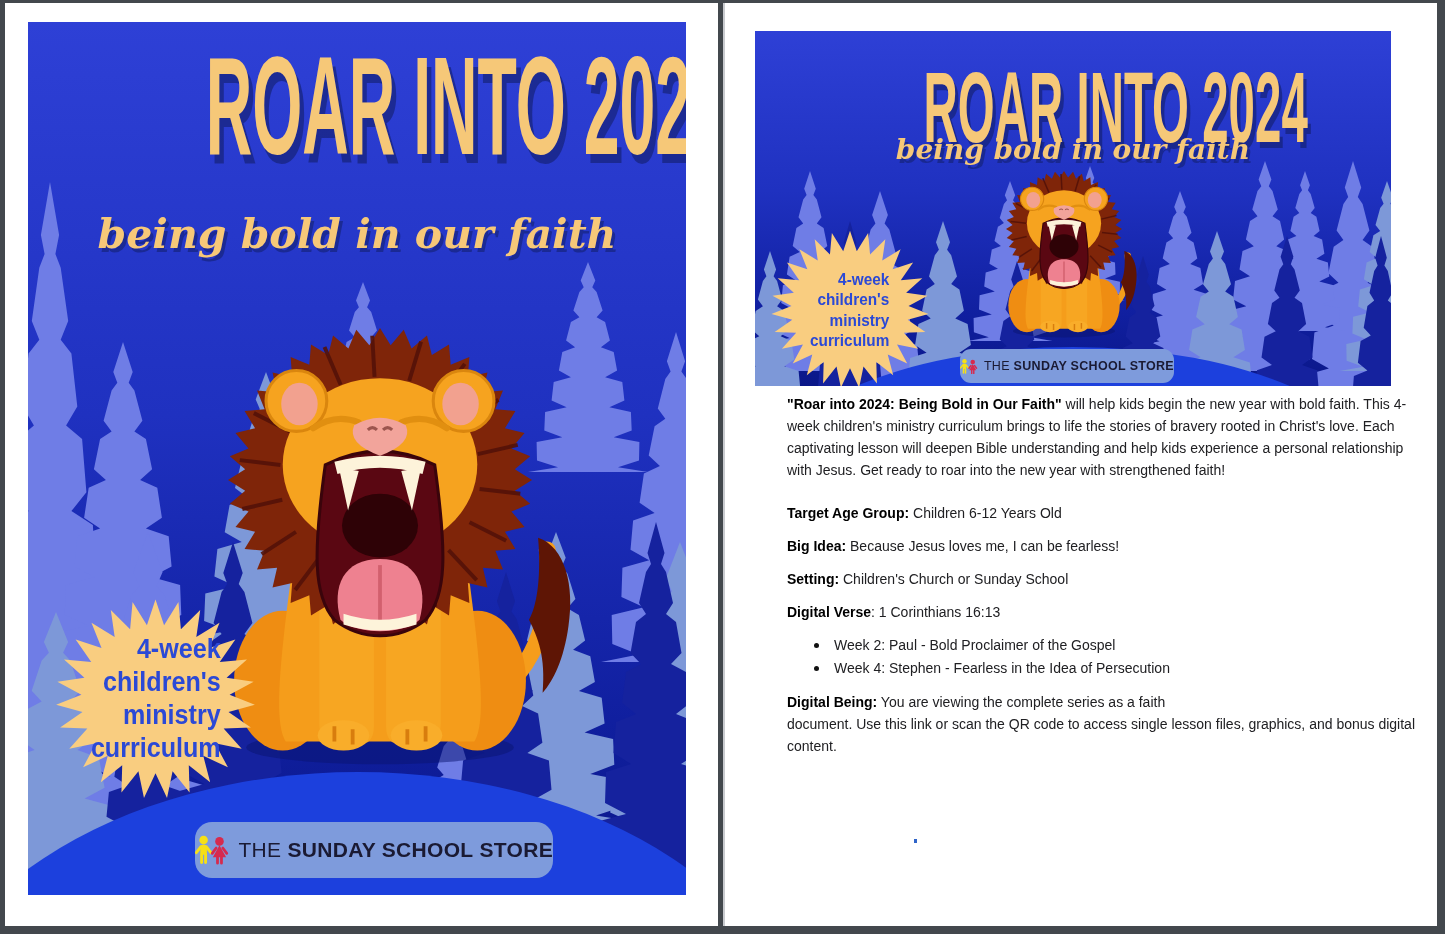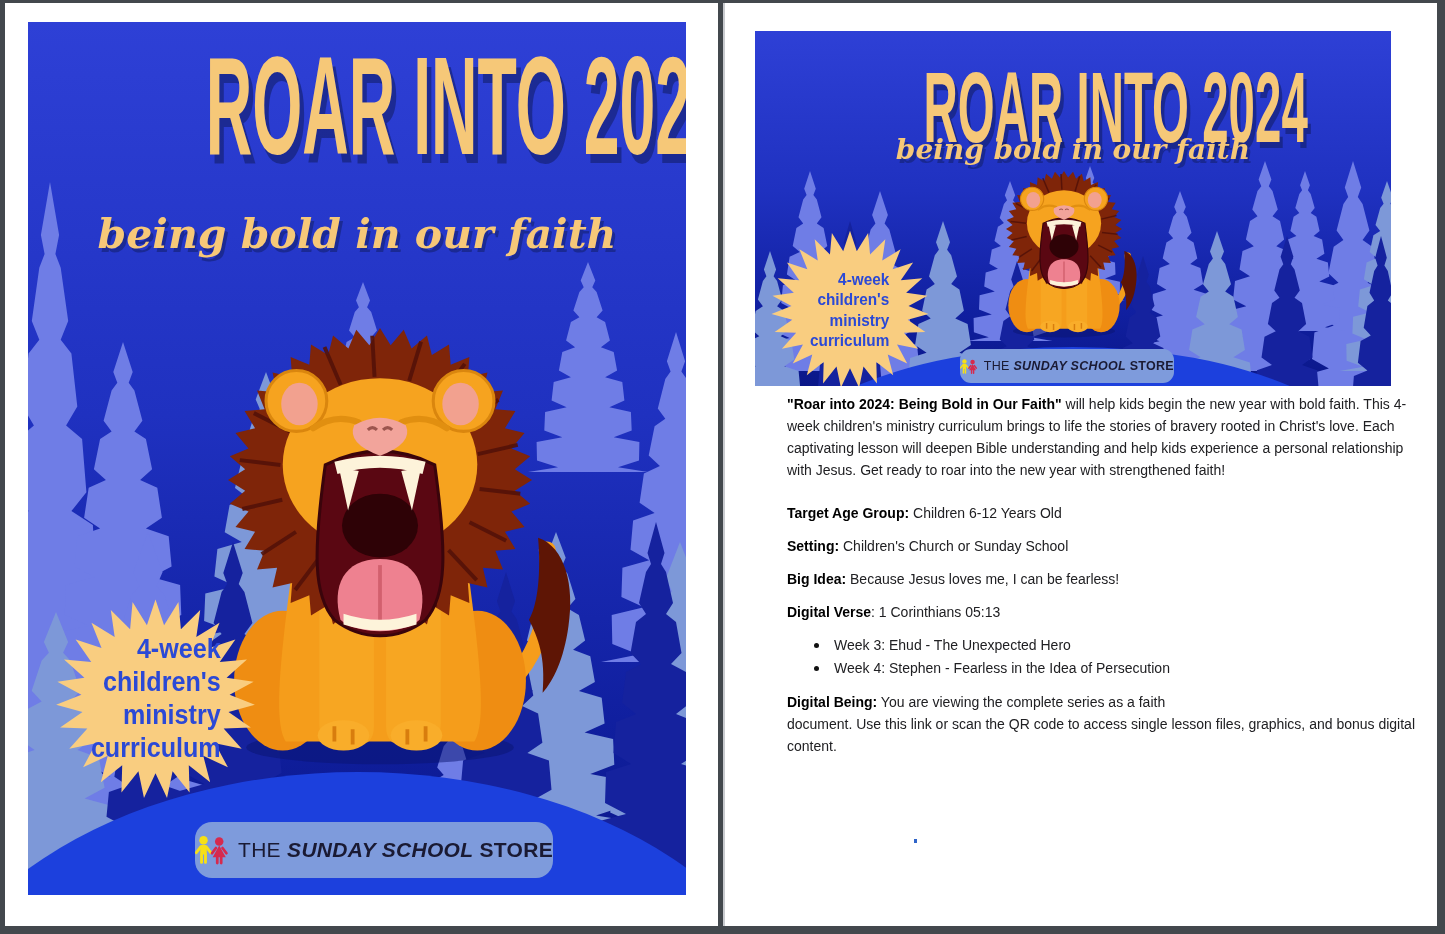--- a/index.html
+++ b/index.html
@@ -38,21 +38,21 @@
   .banner .badge .lines{font-size:16.5px;line-height:20.5px;}
 
   .pill{position:absolute;background:var(--pill_bg);display:flex;align-items:center;
     justify-content:center;}
   .cover1 .pill{left:167px;top:800px;width:358px;height:56px;border-radius:17px;font-size:21px;gap:9px;}
   .banner .pill{left:205px;top:318px;width:214px;height:34px;border-radius:11px;font-size:12.5px;gap:6px;}
   .pill svg{display:block;}
   .cover1 .pill svg{height:40px;width:58px;}
   .banner .pill svg{height:25px;width:36px;}
   .logo-text{color:var(--logo_text);white-space:nowrap;letter-spacing:.3px;}
-  .logo-text b{font-weight:700;font-style:italic;}
+  .logo-text b{font-weight:700;}
   .logo-text .store{font-weight:700;}
 
   .content{position:absolute;left:62px;top:390px;width:630px;color:var(--body_text);
     font-size:14px;line-height:22px;}
   .content b{color:#000;}
   .content p{margin:0;}
   .content .intro{margin-bottom:21px;}
   .content .field{margin-bottom:11px;}
   .content ul{list-style:none;margin:2px 0 12px 0;padding:0 0 0 26px;}
   .content li{position:relative;padding-left:21px;line-height:22.5px;}
@@ -240,26 +240,26 @@
           </g>
         </svg>
         <span class="logo-text"><span>THE</span> <b>SUNDAY SCHOOL</b> <span class="store">STORE</span></span>
       </div>
     </div>
 
     <div class="content">
       <p class="intro"><b>"Roar into 2024: Being Bold in Our Faith"</b><span> will help kids begin the new year with bold faith. This 4-week children's ministry curriculum brings to life the stories of bravery rooted in Christ's love. Each captivating lesson will deepen Bible understanding and help kids experience a personal relationship with Jesus. Get ready to roar into the new year with strengthened faith!</span></p>
 
       <p class="field"><b>Target Age Group:</b><span> Children 6-12 Years Old</span></p>
+      <p class="field"><b>Big Idea:</b><span> Because Jesus loves me, I can be fearless!</span></p>
       <p class="field"><b>Setting:</b><span> Children's Church or Sunday School</span></p>
-      <p class="field"><b>Big Idea:</b><span> Because Jesus loves me, I can be fearless!</span></p>
-      <p class="field"><b>Digital Verse</b><span>: 1 Corinthians 05:13</span></p>
+      <p class="field"><b>Digital Verse</b><span>: 1 Corinthians 16:13</span></p>
 
       <ul>
-        <li>Week 3: Ehud - The Unexpected Hero</li>
+        <li>Week 2: Paul - Bold Proclaimer of the Gospel</li>
         <li>Week 4: Stephen - Fearless in the Idea of Persecution</li>
       </ul>
 
       <p class="digital"><b>Digital Being:</b><span> You are viewing the complete series as a faith</span><br><span>document. Use this link or scan the QR code to access single lesson files, graphics, and bonus digital content.</span></p>
     </div>
 
     <span class="dot" style="left:189px;top:836px;"></span>
   </div>
 
 </div>

